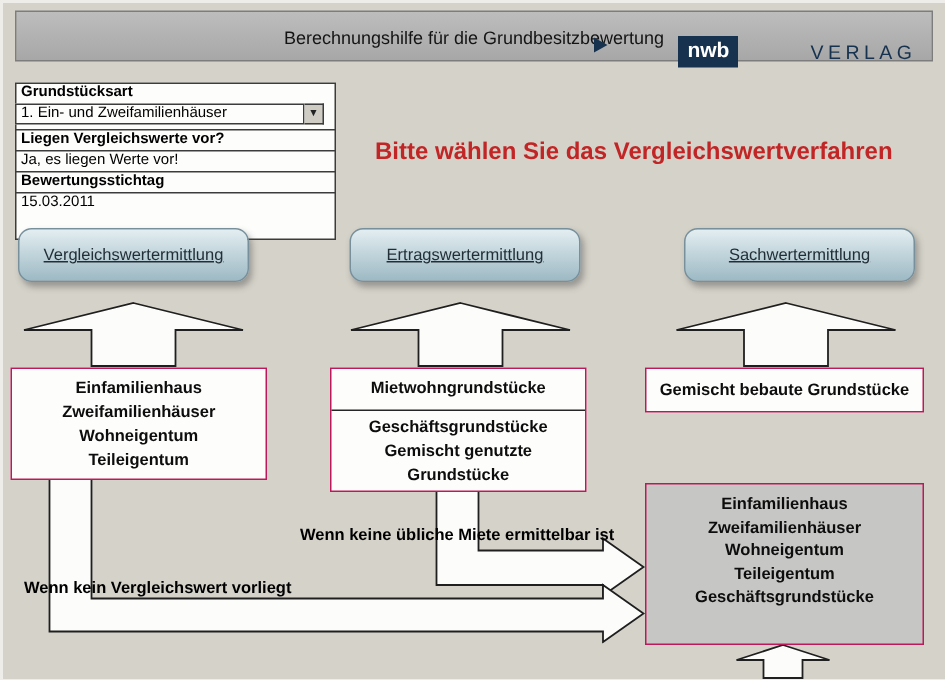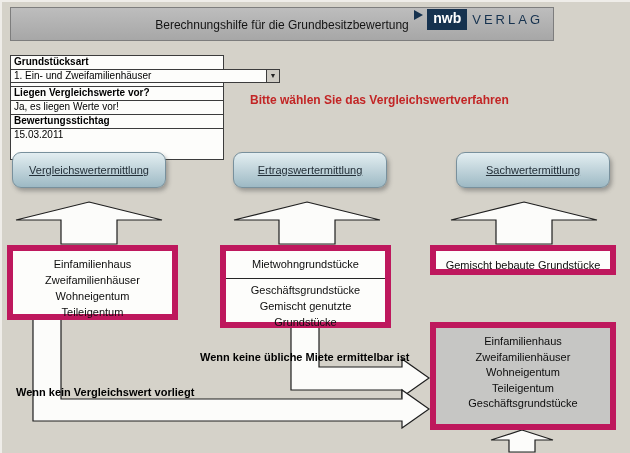--- a/index.html
+++ b/index.html
@@ -1,53 +1,53 @@
 <!DOCTYPE html>
 <html><head>
 <meta charset="utf-8">
 <style>
   html,body{margin:0;padding:0;background:#fff;}
   .canvas{position:relative;width:630px;height:453px;background:#d5d2c9;
           font-family:"Liberation Sans",sans-serif;overflow:hidden;
           border-top:2px solid #efede9;border-left:2px solid #efede9;box-sizing:border-box;}
 
   
-  .header{position:absolute;left:8px;top:5px;width:544px;height:34px;
+  .header{position:absolute;left:8px;top:5px;width:612px;height:34px;
           background:linear-gradient(#bdbdbd,#a7a7a7);border:1px solid #7d7d7d;box-sizing:border-box;}
   .header-title{position:absolute;left:0;right:0;top:10px;text-align:center;
                 font-size:12px;color:#141414;}
-  .logo{position:absolute;right:10px;top:1px;display:flex;align-items:flex-start;}
+  .logo{position:absolute;right:10px;top:16px;display:flex;align-items:flex-start;gap:43px;}
   .logo-tri{width:0;height:0;border-top:5px solid transparent;border-bottom:5px solid transparent;
             border-left:9px solid #16324f;margin:1px 4px 0 0;}
   .logo-mark{background:#16324f;color:#fff;font-weight:bold;font-size:14px;
              padding:0 6px 2px 6px;line-height:19px;}
   .logo-name{color:#16324f;font-size:13px;letter-spacing:3px;margin:3px 0 0 5px;}
 
   
   .cell{position:absolute;left:8px;width:214px;height:32px;background:#fdfdfb;
         border:1px solid #3c3c3c;box-sizing:border-box;font-size:10px;line-height:12px;
         padding:0 3px;color:#000;white-space:nowrap;overflow:hidden;}
   .cell.bold{font-weight:bold;}
-  .combo{position:absolute;left:8px;top:67px;width:270px;height:14px;display:flex;}
+  .combo{position:absolute;left:8px;top:67px;width:206px;height:14px;display:flex;}
   .combo-text{flex:1;background:#fdfdfb;border:1px solid #3c3c3c;box-sizing:border-box;
               font-size:10px;line-height:12px;padding:0 3px;white-space:nowrap;overflow:hidden;}
   .combo-btn{width:13px;height:14px;background:#cfccc4;border:1px solid #3c3c3c;border-left:none;
              box-sizing:border-box;font-size:7px;line-height:12px;text-align:center;color:#222;cursor:pointer;}
 
-  .instruction{position:absolute;left:248px;top:91px;font-size:12px;font-weight:bold;color:#c22525;white-space:nowrap;}
+  .instruction{position:absolute;left:248px;top:91px;font-size:16px;font-weight:bold;color:#c22525;white-space:nowrap;}
 
   
   .method{position:absolute;top:150px;width:152px;height:34px;border:1px solid #78909c;border-radius:9px;
           background:linear-gradient(#e3eef1,#9db9c4);box-shadow:2px 3px 4px rgba(80,80,80,.45);
           font-size:11px;color:#232f38;display:flex;align-items:center;justify-content:center;
           cursor:pointer;z-index:2;text-decoration:underline;}
 
   
-  .box{position:absolute;background:#fdfdfb;border:6px solid #be185d;box-sizing:border-box;
-       font-size:11px;font-weight:normal;color:#0d0d0d;text-align:center;z-index:2;}
+  .box{position:absolute;background:#fdfdfb;border:1px solid #be185d;box-sizing:border-box;
+       font-size:11px;font-weight:bold;color:#0d0d0d;text-align:center;z-index:2;}
   .box-left{left:5px;top:243px;width:171px;height:75px;padding-top:5px;line-height:16px;}
   .box-mid{left:218px;top:243px;width:171px;height:83px;}
   .box-mid-top{height:27px;border-bottom:1px solid #262626;line-height:26px;}
   .box-mid-bottom{padding-top:3px;line-height:16px;}
   .box-right{left:428px;top:243px;width:186px;height:30px;line-height:28px;}
   .box-gray{left:428px;top:320px;width:186px;height:108px;background:#c6c6c4;padding-top:6px;line-height:15.5px;}
 
   
   .arrow{position:absolute;z-index:1;}
   .arrow polygon{fill:#fcfcfa;stroke:#1f1f1f;stroke-width:1.2;stroke-linejoin:miter;}

